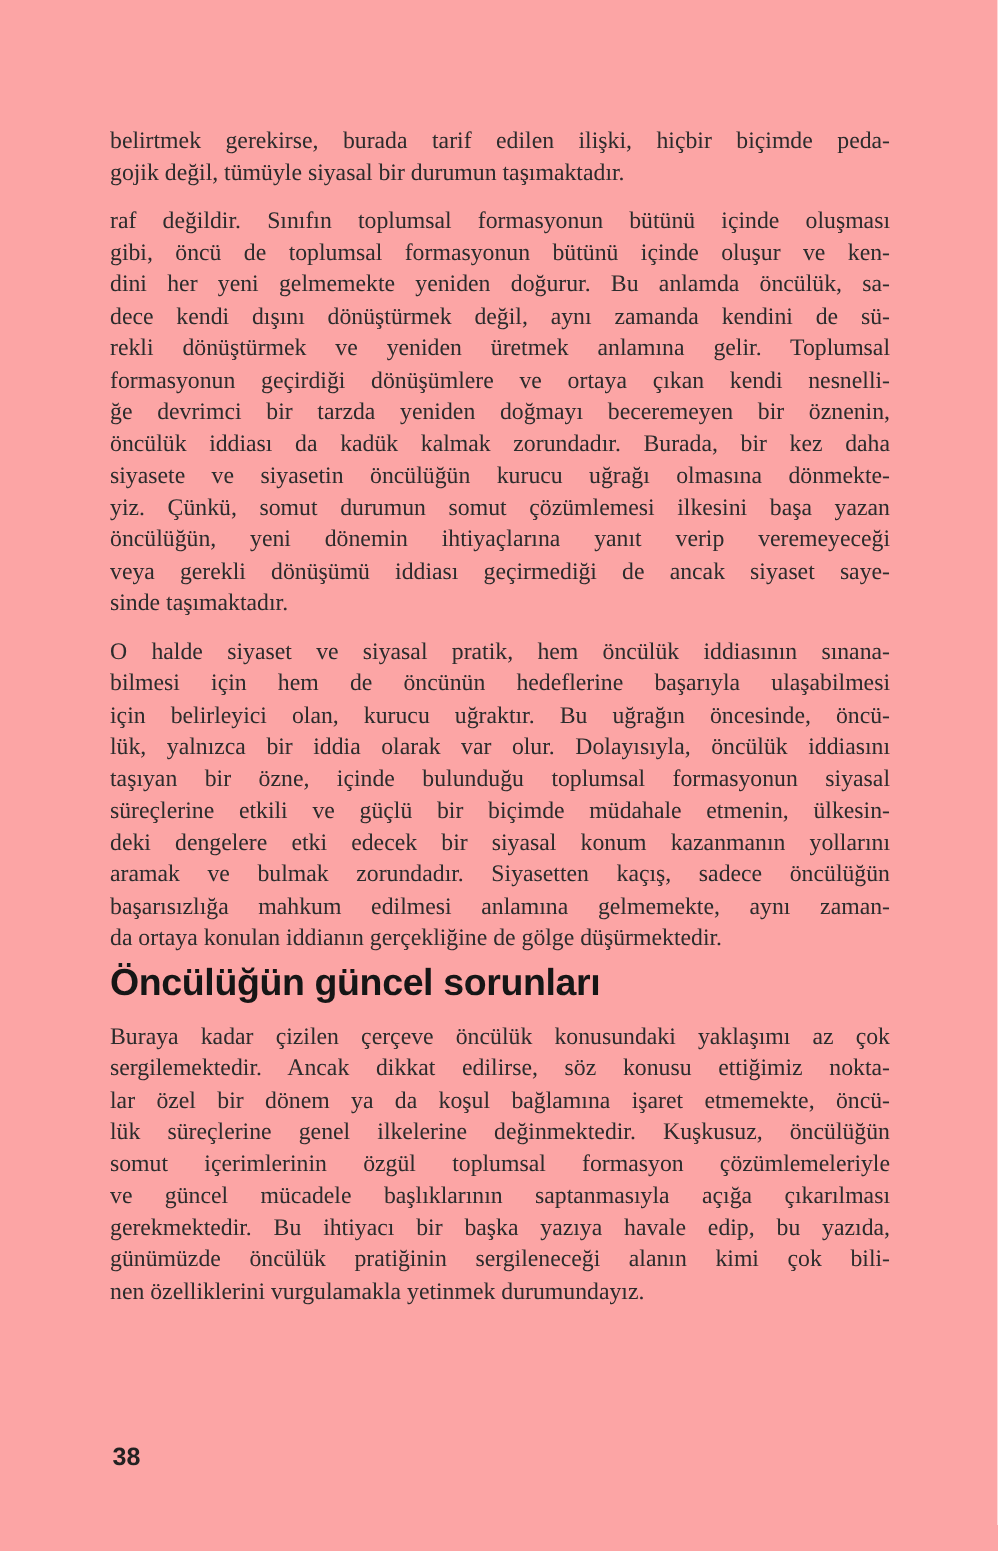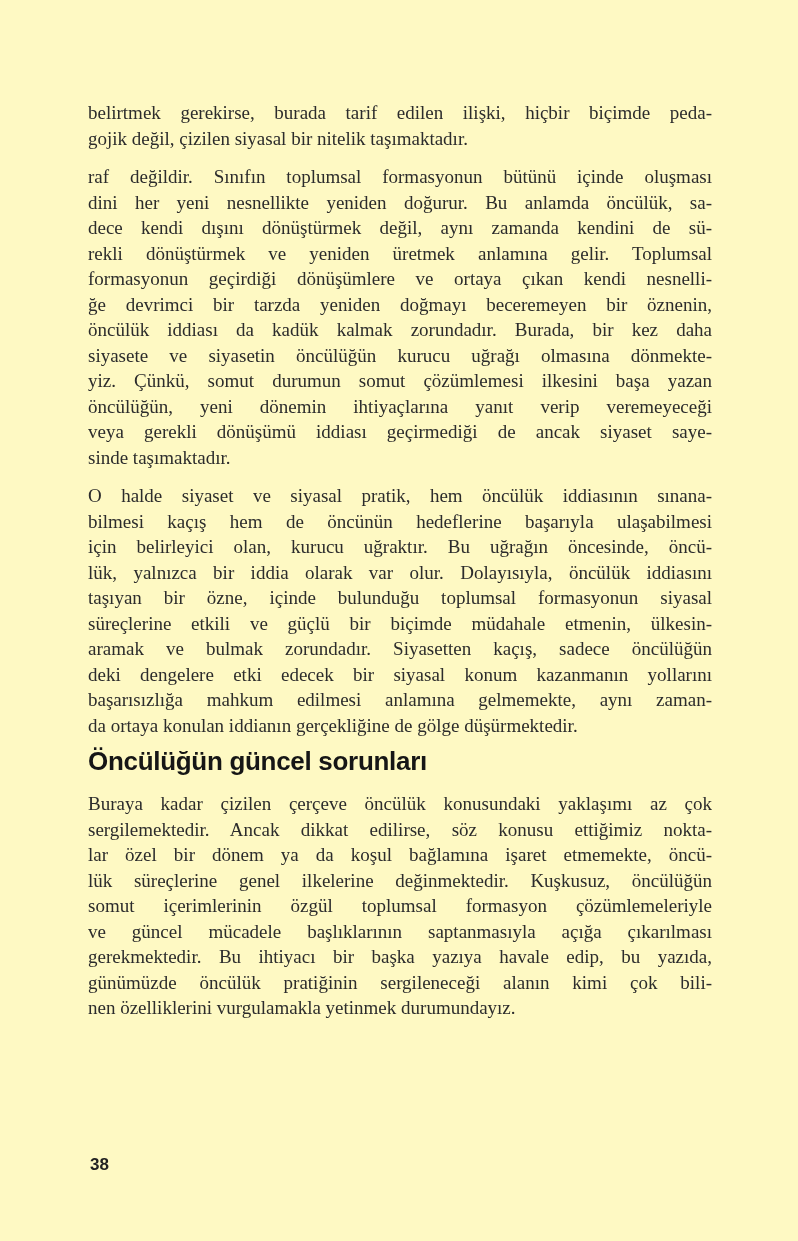--- a/index.html
+++ b/index.html
@@ -4,21 +4,21 @@
 <style>
   html, body {
     margin: 0;
     padding: 0;
     background: #ffffff;
   }
   .book-page {
     position: relative;
     width: 798px;
     height: 1241px;
-    background: #fef9c3;
+    background: #fca5a5;
     overflow: hidden;
     font-family: "Liberation Serif", "DejaVu Serif", serif;
   }
   .text-column {
     position: absolute;
     top: 100px;
     left: 88px;
     width: 624px;
     color: #2c2c2c;
     font-size: 19px;
@@ -30,68 +30,69 @@
   .line {
     text-align: justify;
     text-align-last: justify;
   }
   .line.last {
     text-align-last: left;
   }
   .section-heading {
     font-family: "Liberation Sans", "DejaVu Sans", sans-serif;
     font-weight: 700;
-    font-size: 26px;
+    font-size: 30px;
     line-height: 34px;
     letter-spacing: -0.3px;
     color: #161616;
     margin: -7px 0 13px 0;
   }
   .page-number {
     position: absolute;
     top: 1155px;
     left: 90px;
     font-family: "Liberation Sans", "DejaVu Sans", sans-serif;
     font-weight: 700;
-    font-size: 17px;
+    font-size: 20px;
     color: #222222;
   }
 </style>
 </head>
 <body>
 
 <div class="book-page">
   <div class="text-column">
       <div class="paragraph">
         <div class="line">belirtmek gerekirse, burada tarif edilen ilişki, hiçbir biçimde peda-</div>
-        <div class="line last">gojik değil, çizilen siyasal bir nitelik taşımaktadır.</div>
+        <div class="line last">gojik değil, tümüyle siyasal bir durumun taşımaktadır.</div>
       </div>
       <div class="paragraph">
         <div class="line">raf değildir. Sınıfın toplumsal formasyonun bütünü içinde oluşması</div>
-        <div class="line">dini her yeni nesnellikte yeniden doğurur. Bu anlamda öncülük, sa-</div>
+        <div class="line">gibi, öncü de toplumsal formasyonun bütünü içinde oluşur ve ken-</div>
+        <div class="line">dini her yeni gelmemekte yeniden doğurur. Bu anlamda öncülük, sa-</div>
         <div class="line">dece kendi dışını dönüştürmek değil, aynı zamanda kendini de sü-</div>
         <div class="line">rekli dönüştürmek ve yeniden üretmek anlamına gelir. Toplumsal</div>
         <div class="line">formasyonun geçirdiği dönüşümlere ve ortaya çıkan kendi nesnelli-</div>
         <div class="line">ğe devrimci bir tarzda yeniden doğmayı beceremeyen bir öznenin,</div>
         <div class="line">öncülük iddiası da kadük kalmak zorundadır. Burada, bir kez daha</div>
         <div class="line">siyasete ve siyasetin öncülüğün kurucu uğrağı olmasına dönmekte-</div>
         <div class="line">yiz. Çünkü, somut durumun somut çözümlemesi ilkesini başa yazan</div>
         <div class="line">öncülüğün, yeni dönemin ihtiyaçlarına yanıt verip veremeyeceği</div>
         <div class="line">veya gerekli dönüşümü iddiası geçirmediği de ancak siyaset saye-</div>
         <div class="line last">sinde taşımaktadır.</div>
       </div>
       <div class="paragraph">
         <div class="line">O halde siyaset ve siyasal pratik, hem öncülük iddiasının sınana-</div>
-        <div class="line">bilmesi kaçış hem de öncünün hedeflerine başarıyla ulaşabilmesi</div>
+        <div class="line">bilmesi için hem de öncünün hedeflerine başarıyla ulaşabilmesi</div>
         <div class="line">için belirleyici olan, kurucu uğraktır. Bu uğrağın öncesinde, öncü-</div>
         <div class="line">lük, yalnızca bir iddia olarak var olur. Dolayısıyla, öncülük iddiasını</div>
         <div class="line">taşıyan bir özne, içinde bulunduğu toplumsal formasyonun siyasal</div>
         <div class="line">süreçlerine etkili ve güçlü bir biçimde müdahale etmenin, ülkesin-</div>
+        <div class="line">deki dengelere etki edecek bir siyasal konum kazanmanın yollarını</div>
         <div class="line">aramak ve bulmak zorundadır. Siyasetten kaçış, sadece öncülüğün</div>
-        <div class="line">deki dengelere etki edecek bir siyasal konum kazanmanın yollarını</div>
         <div class="line">başarısızlığa mahkum edilmesi anlamına gelmemekte, aynı zaman-</div>
         <div class="line last">da ortaya konulan iddianın gerçekliğine de gölge düşürmektedir.</div>
       </div>
       <h2 class="section-heading">Öncülüğün güncel sorunları</h2>
       <div class="paragraph">
         <div class="line">Buraya kadar çizilen çerçeve öncülük konusundaki yaklaşımı az çok</div>
         <div class="line">sergilemektedir. Ancak dikkat edilirse, söz konusu ettiğimiz nokta-</div>
         <div class="line">lar özel bir dönem ya da koşul bağlamına işaret etmemekte, öncü-</div>
         <div class="line">lük süreçlerine genel ilkelerine değinmektedir. Kuşkusuz, öncülüğün</div>
         <div class="line">somut içerimlerinin özgül toplumsal formasyon çözümlemeleriyle</div>

